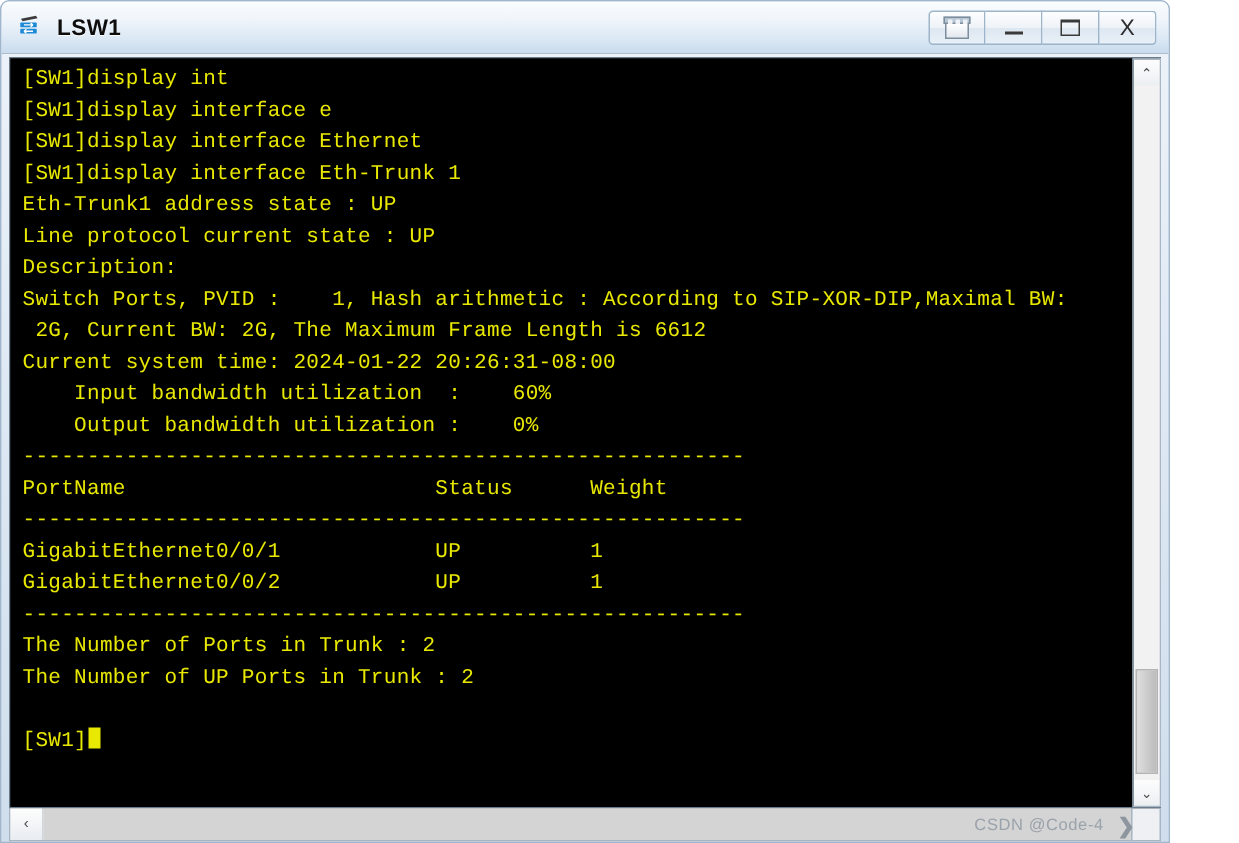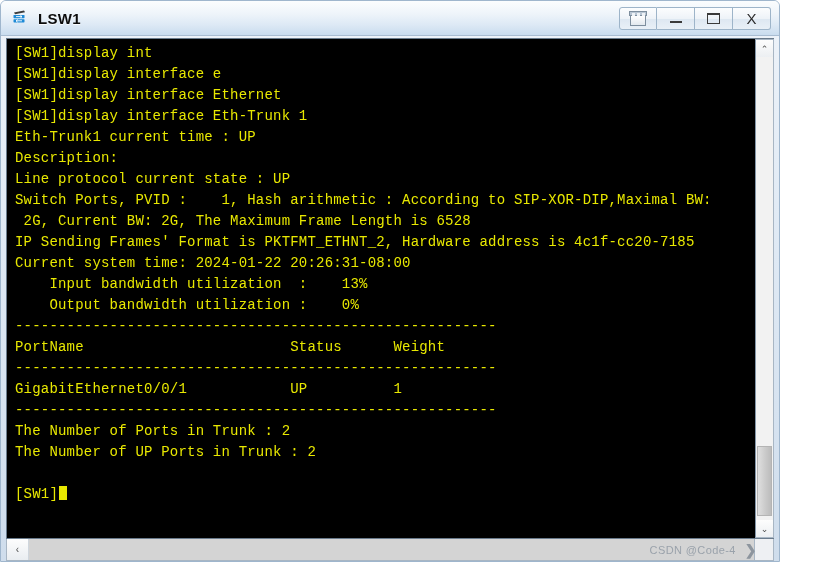--- a/index.html
+++ b/index.html
@@ -325,33 +325,33 @@
     </div>
   </div>
 
   <div class="term-wrap">
     <div class="term-row">
       <div class="term" id="terminal-output">
           <div class="term-line">[SW1]display int</div>
           <div class="term-line">[SW1]display interface e</div>
           <div class="term-line">[SW1]display interface Ethernet</div>
           <div class="term-line">[SW1]display interface Eth-Trunk 1</div>
-          <div class="term-line">Eth-Trunk1 current time : UP</div>
+          <div class="term-line">Eth-Trunk1 address state : UP</div>
+          <div class="term-line">Line protocol current state : UP</div>
           <div class="term-line">Description:</div>
-          <div class="term-line">Line protocol current state : UP</div>
           <div class="term-line">Switch Ports, PVID :    1, Hash arithmetic : According to SIP-XOR-DIP,Maximal BW:</div>
-          <div class="term-line"> 2G, Current BW: 2G, The Maximum Frame Length is 6528</div>
-          <div class="term-line">IP Sending Frames' Format is PKTFMT_ETHNT_2, Hardware address is 4c1f-cc20-7185</div>
+          <div class="term-line"> 2G, Current BW: 2G, The Maximum Frame Length is 6612</div>
           <div class="term-line">Current system time: 2024-01-22 20:26:31-08:00</div>
-          <div class="term-line">    Input bandwidth utilization  :    13%</div>
+          <div class="term-line">    Input bandwidth utilization  :    60%</div>
           <div class="term-line">    Output bandwidth utilization :    0%</div>
           <div class="term-line">--------------------------------------------------------</div>
           <div class="term-line">PortName                        Status      Weight</div>
           <div class="term-line">--------------------------------------------------------</div>
           <div class="term-line">GigabitEthernet0/0/1            UP          1</div>
+          <div class="term-line">GigabitEthernet0/0/2            UP          1</div>
           <div class="term-line">--------------------------------------------------------</div>
           <div class="term-line">The Number of Ports in Trunk : 2</div>
           <div class="term-line">The Number of UP Ports in Trunk : 2</div>
           <div class="term-line"></div>
           <div class="term-line"><span>[SW1]</span><span class="cursor"></span></div>
         </div>
 
       <div class="vscroll">
         <div class="sb-arrow">⌃</div>
         <div class="sb-track">

